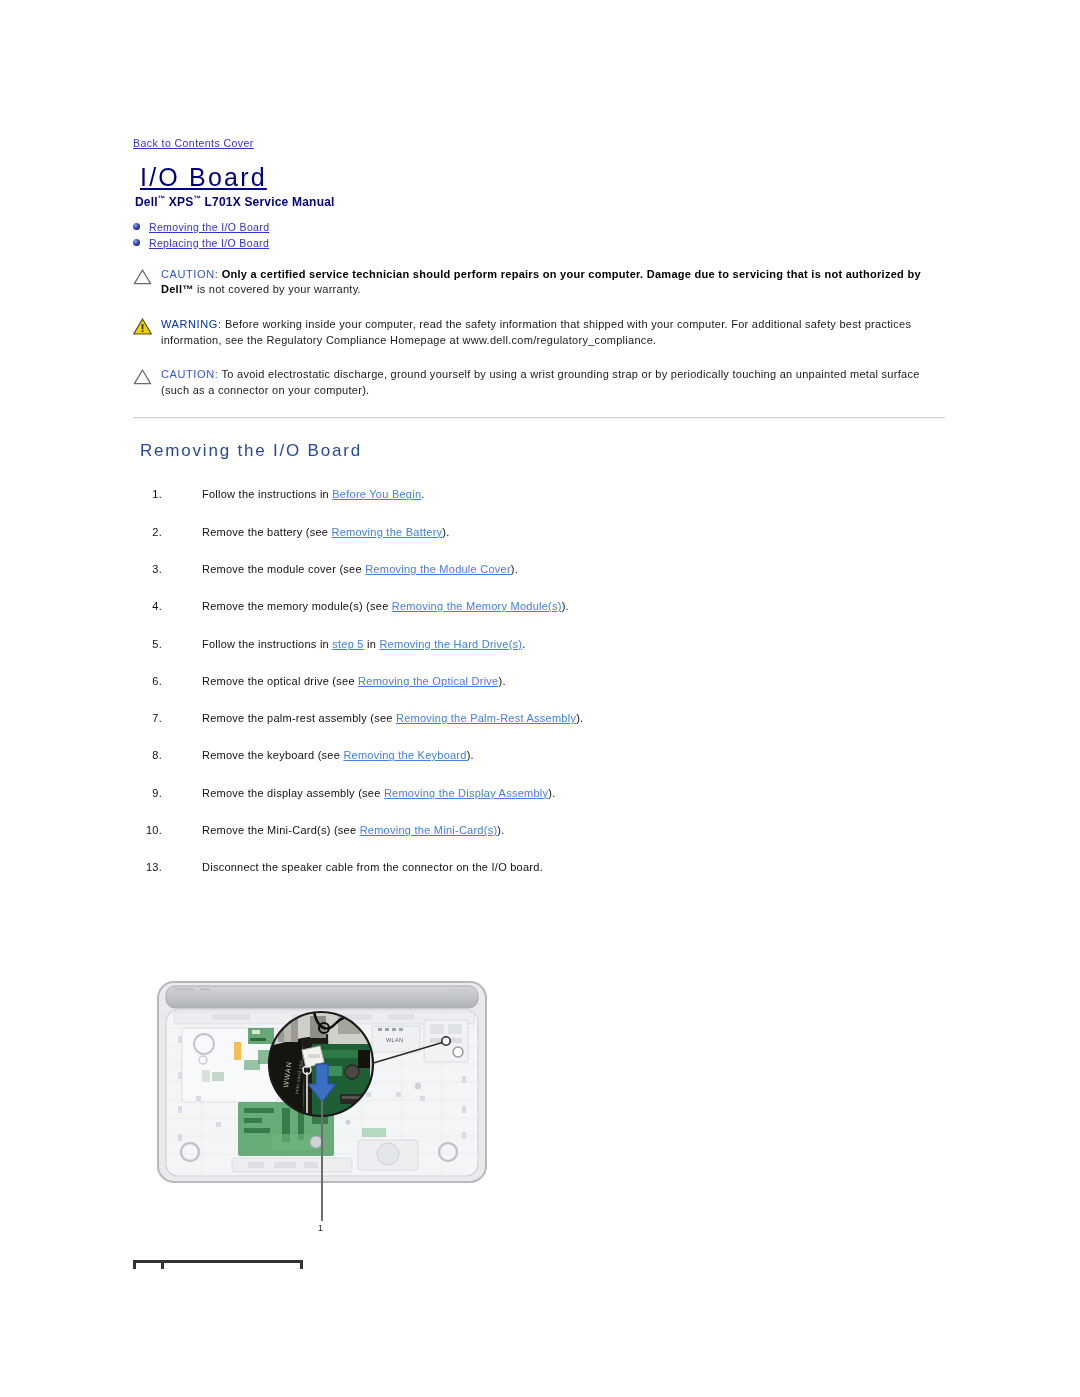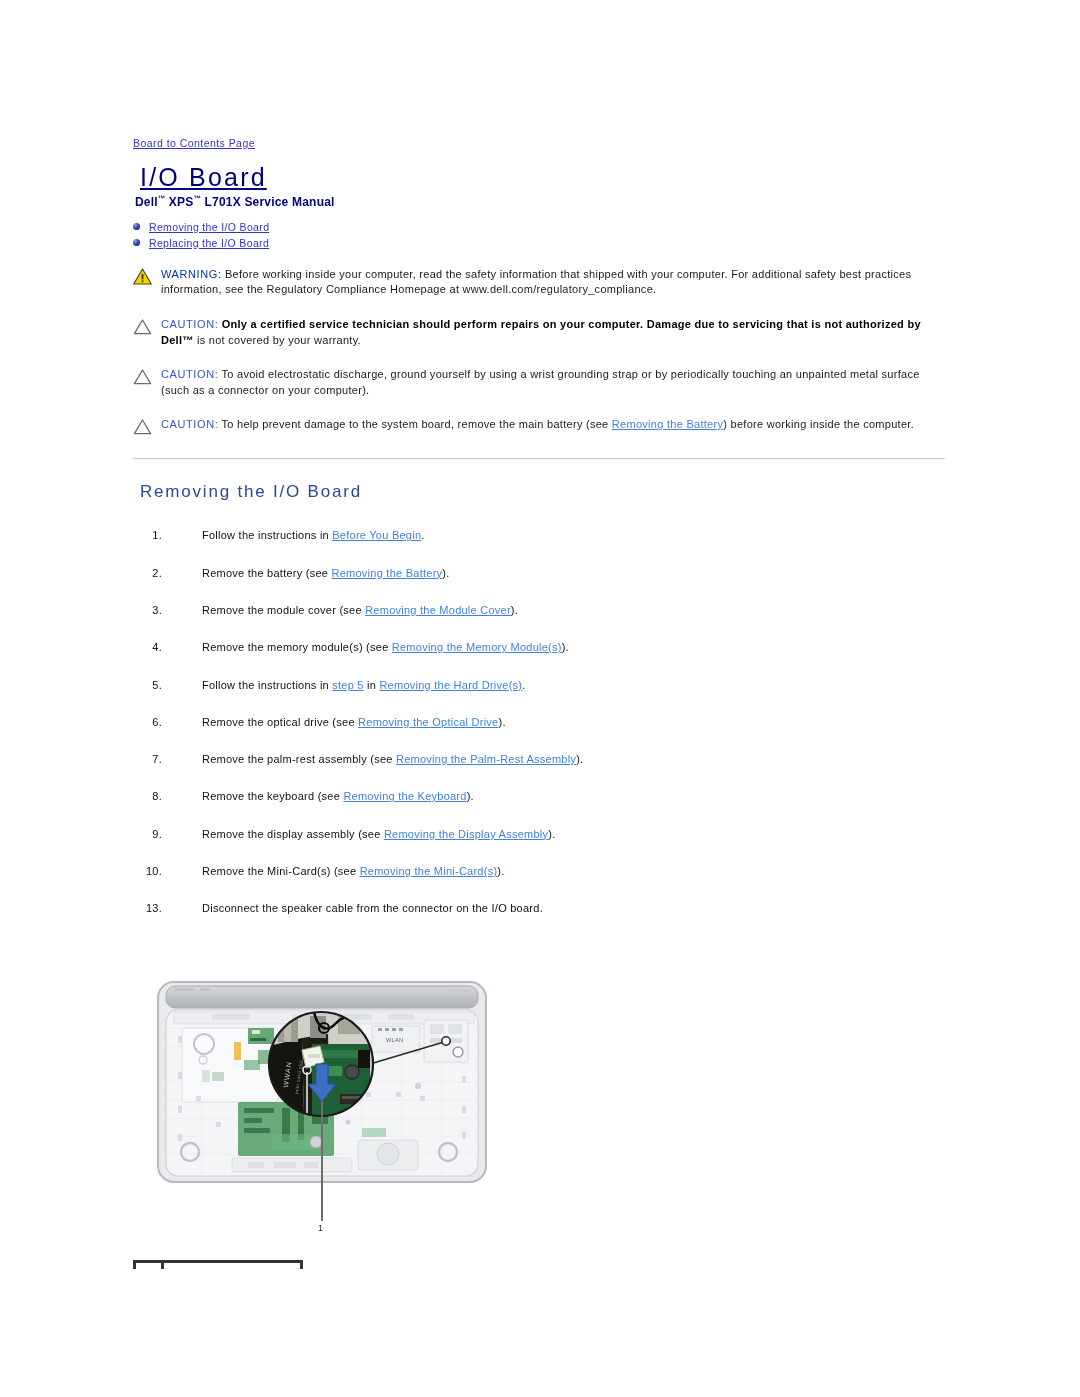--- a/index.html
+++ b/index.html
@@ -208,39 +208,51 @@
   .legend-table td.c2 { width: 141px; border-right: 3px solid #333;}
 </style>
 </head>
 <body>
 
 <div class="page">
 
   <div class="content">
 
     
-    <a class="back-link">Board to Contents Page</a>
+    <a class="back-link">Back to Contents Cover</a>
 
     
     <h1 class="doc-title">I/O Board</h1>
     <div class="doc-subtitle">
       <span>Dell</span><span class="sup">™</span><span> XPS</span><span class="sup">™</span><span> L701X Service Manual</span>
     </div>
 
     
     <ul class="toc">
       <li>
         <span class="bullet"></span>
         <a>Removing the I/O Board</a>
       </li>
       <li>
         <span class="bullet"></span>
         <a>Replacing the I/O Board</a>
       </li>
     </ul>
+
+    
+    <div class="admon">
+      <div class="admon-ico">
+        <svg width="19" height="17" viewBox="0 0 19 17">
+          <polygon points="9.5,2 17.6,15.6 1.4,15.6" fill="#ffffff" stroke="#6b6b6b" stroke-width="1.3" stroke-linejoin="round"></polygon>
+        </svg>
+      </div>
+      <div class="admon-body">
+        <span class="admon-caut-label">CAUTION:</span><span class="strongtxt"> Only a certified service technician should perform repairs on your computer. Damage due to servicing that is not authorized by Dell™</span><span> is not covered by your warranty.</span>
+      </div>
+    </div>
 
     
     <div class="admon">
       <div class="admon-ico">
         <svg width="19" height="17" viewBox="0 0 19 17">
           <polygon points="9.5,1 18.3,16 0.7,16" fill="#f5d300" stroke="#4a4a22" stroke-width="1.2" stroke-linejoin="round"></polygon>
           <rect x="8.6" y="6" width="1.8" height="5.4" fill="#3a3a1a"></rect>
           <rect x="8.6" y="12.4" width="1.8" height="1.8" fill="#3a3a1a"></rect>
         </svg>
       </div>
@@ -250,47 +262,25 @@
     </div>
 
     
     <div class="admon">
       <div class="admon-ico">
         <svg width="19" height="17" viewBox="0 0 19 17">
           <polygon points="9.5,2 17.6,15.6 1.4,15.6" fill="#ffffff" stroke="#6b6b6b" stroke-width="1.3" stroke-linejoin="round"></polygon>
         </svg>
       </div>
       <div class="admon-body">
-        <span class="admon-caut-label">CAUTION:</span><span class="strongtxt"> Only a certified service technician should perform repairs on your computer. Damage due to servicing that is not authorized by Dell™</span><span> is not covered by your warranty.</span>
-      </div>
-    </div>
-
-    
-    <div class="admon">
-      <div class="admon-ico">
-        <svg width="19" height="17" viewBox="0 0 19 17">
-          <polygon points="9.5,2 17.6,15.6 1.4,15.6" fill="#ffffff" stroke="#6b6b6b" stroke-width="1.3" stroke-linejoin="round"></polygon>
-        </svg>
-      </div>
-      <div class="admon-body">
         <span class="admon-caut-label">CAUTION:</span><span> To avoid electrostatic discharge, ground yourself by using a wrist grounding strap or by periodically touching an unpainted metal surface (such as a connector on your computer).</span>
       </div>
     </div>
 
     
-    <div class="admon">
-      <div class="admon-ico">
-        <svg width="19" height="17" viewBox="0 0 19 17">
-          <polygon points="9.5,2 17.6,15.6 1.4,15.6" fill="#ffffff" stroke="#6b6b6b" stroke-width="1.3" stroke-linejoin="round"></polygon>
-        </svg>
-      </div>
-      <div class="admon-body">
-        <span class="admon-caut-label">CAUTION:</span><span> To help prevent damage to the system board, remove the main battery (see </span><a style="color:#3f82e0;text-decoration:underline;cursor:pointer">Removing the Battery</a><span>) before working inside the computer.</span>
-      </div>
-    </div>
 
     <hr class="rule">
 
     <h2 class="sect-h">Removing the I/O Board</h2>
 
     <ol class="steps">
 
       <li class="step">
         <span class="step-num">1.</span>
         <span class="step-txt"><span>Follow the instructions in </span><a>Before You Begin</a><span>.</span></span>

